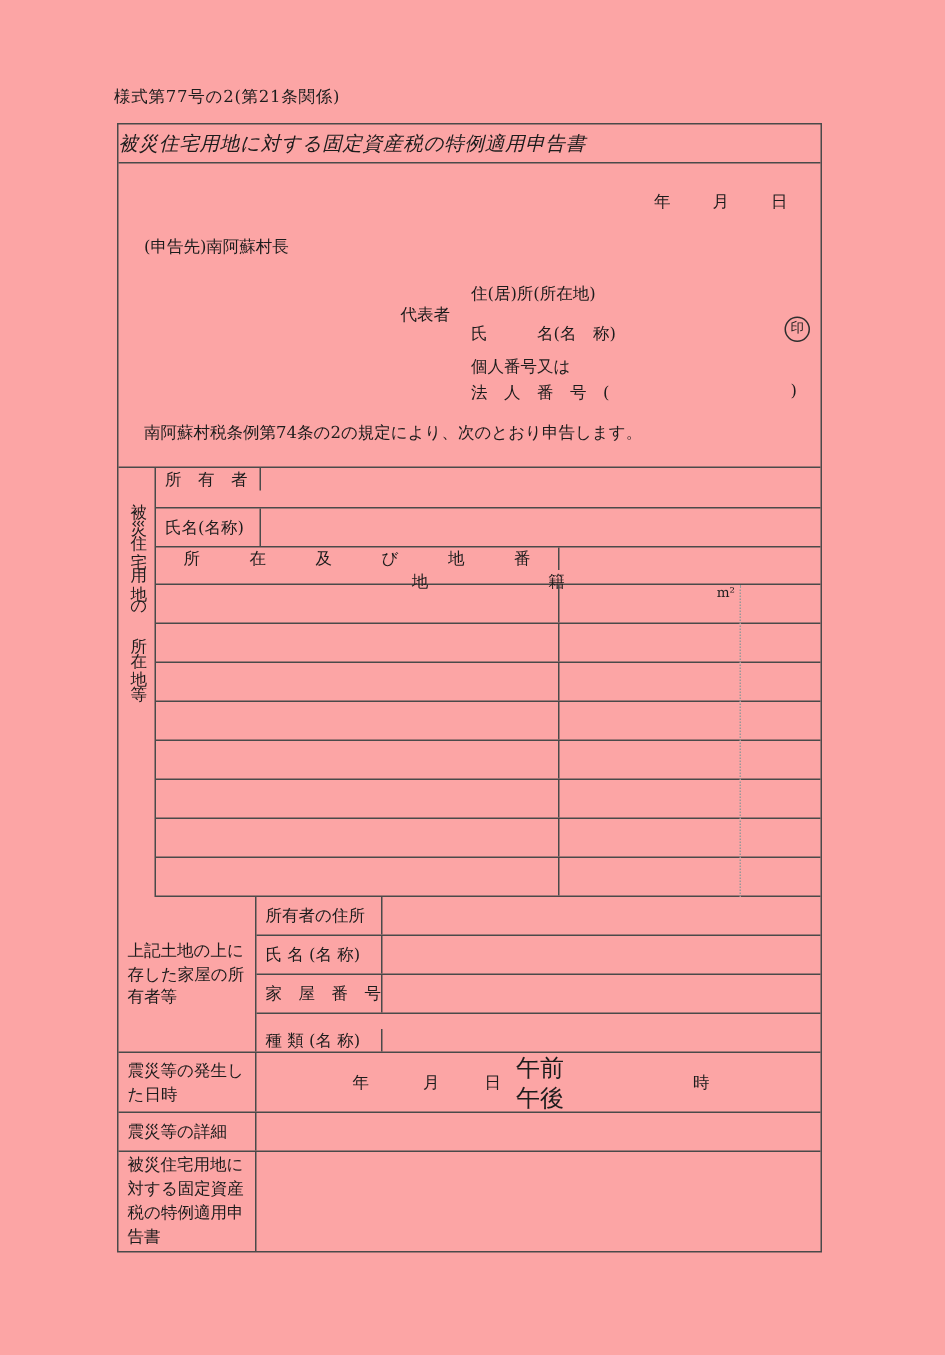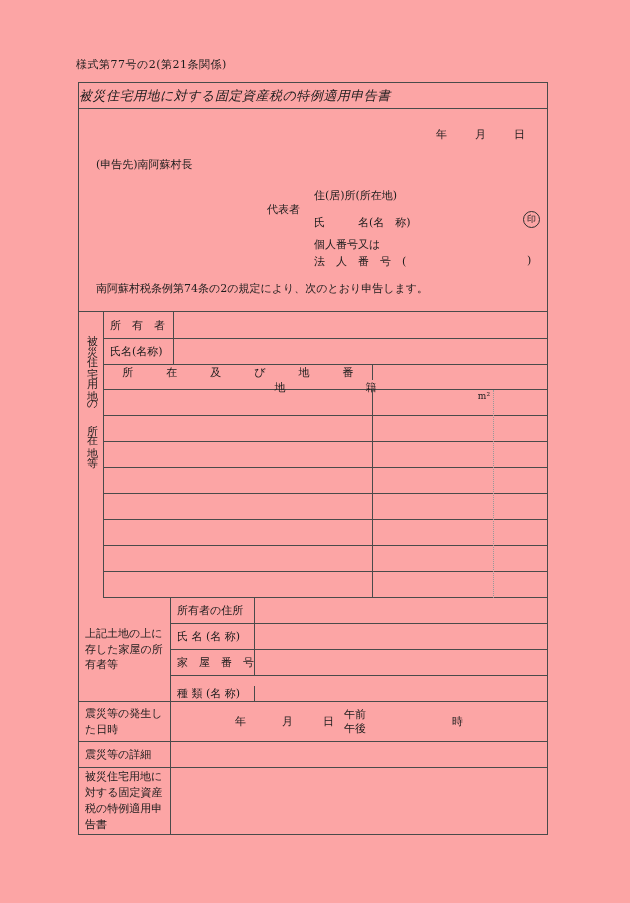--- a/index.html
+++ b/index.html
@@ -85,21 +85,21 @@
     padding-top: 14px;
   }
   .vert {
     writing-mode: vertical-rl;
     text-orientation: upright;
     letter-spacing: 11px;
     font-size: 11px;
   }
   .lt-main { flex: 1; display: flex; flex-direction: column; }
   .lt-row { display: flex; border-bottom: 1px solid #4a4a4a; }
-  .lt-row1 { height: 27px; }
+  .lt-row1 { height: 27px; flex-direction: column; }
   .lt-row2 { height: 26px; }
   .lt-head { height: 25px; flex-direction: column; }
   .lt-blabel {
     width: 70px;
     border-right: 1px solid #4a4a4a;
     display: flex;
     align-items: center;
     padding-left: 6px;
     white-space: pre;
   }
@@ -156,21 +156,21 @@
     border-right: 1px solid #4a4a4a;
     display: flex;
     align-items: center;
     padding-left: 6px;
     white-space: pre;
   }
   .bt-value { flex: 1; }
   .bt-datetime { flex: 1; display: flex; align-items: center; padding-left: 64px; }
   .dt-month { margin-left: 36px; }
   .dt-day { margin-left: 30px; }
-  .dt-ampm { margin-left: 10px; font-size: 11px; line-height: 1.2; text-align: center; }
+  .dt-ampm { margin-left: 10px; font-size: 16px; line-height: 1.2; text-align: center; }
   .dt-hour { margin-left: 86px; }
 </style>
 </head>
 <body>
 
 <div class="page">
 
   <div class="form-code">様式第77号の2(第21条関係)</div>
 
   <div class="box">

